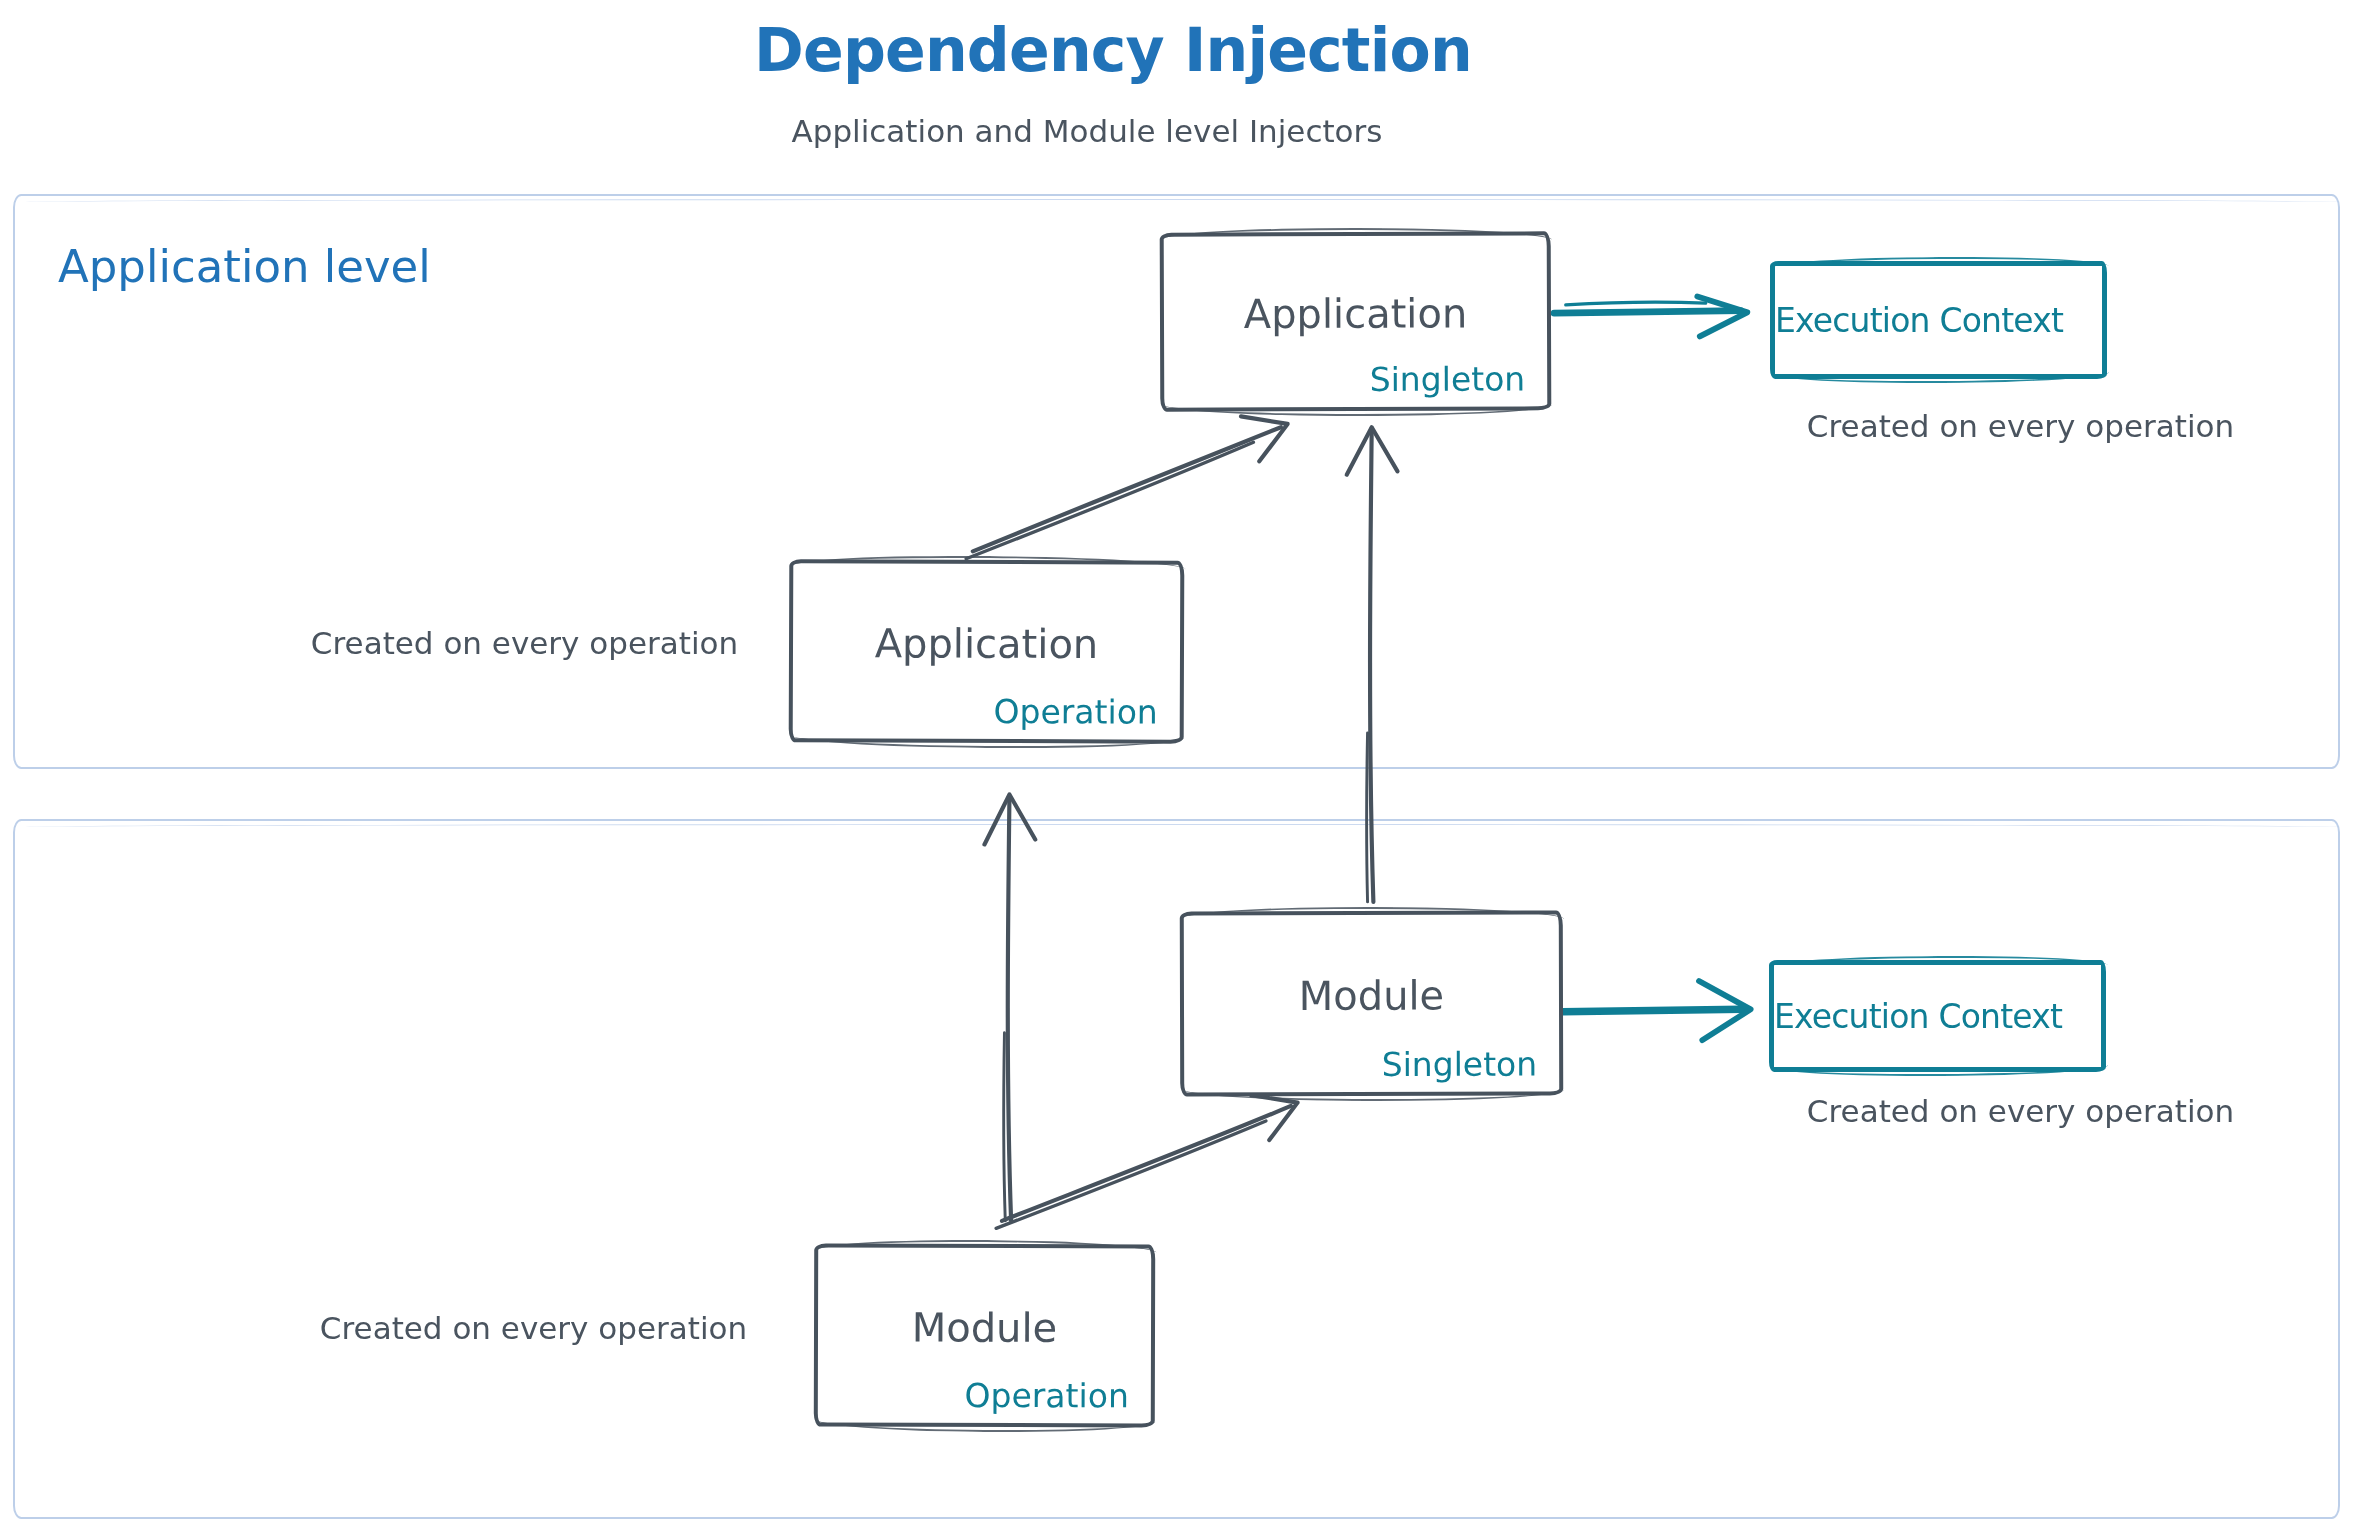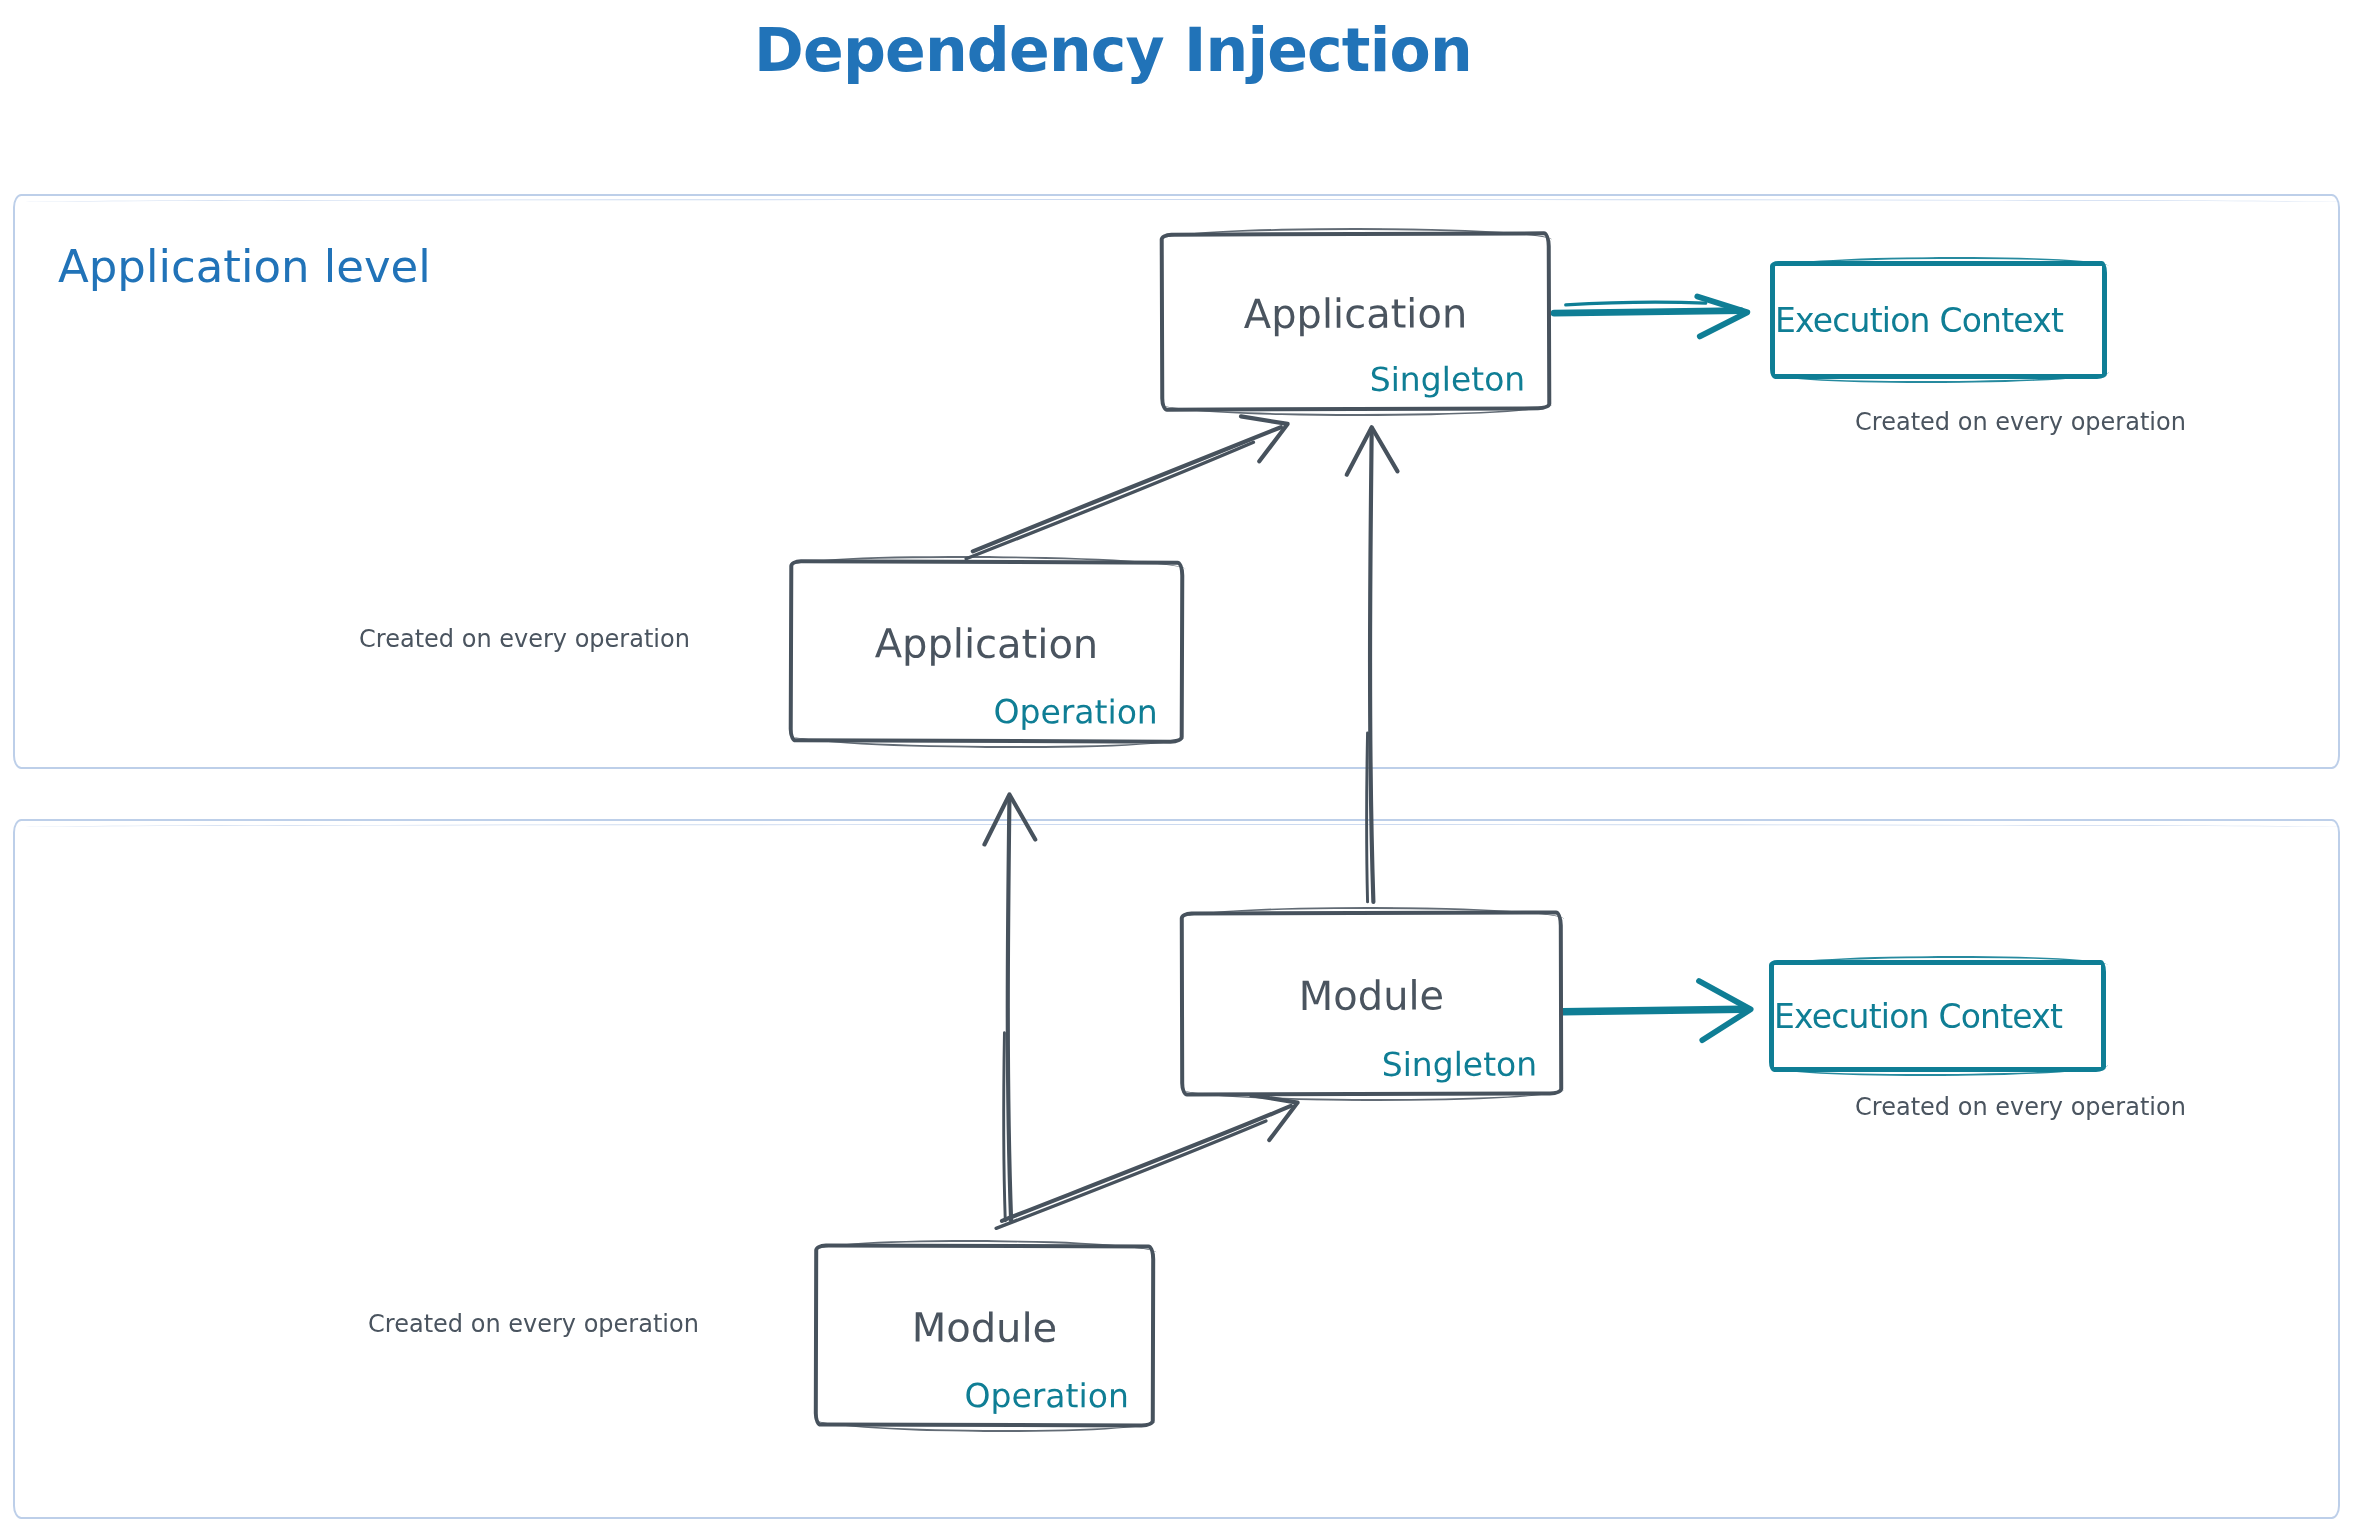--- a/index.html
+++ b/index.html
@@ -76,38 +76,39 @@
   }
   .box-exec-top{left:1770px;top:261px;width:327px;height:108px;}
   .box-exec-bottom{left:1769px;top:960px;width:327px;height:102px;}
   .execbox .exec-label{
     position:absolute;left:0;right:0;top:50%;transform:translateY(-50%);
     font-size:33px;letter-spacing:-0.8px;
     color:#0f7e95;white-space:nowrap;font-weight:500;
   }
   
   .note{
-    position:absolute;font-size:24px;color:#4a545f;white-space:nowrap;
+    position:absolute;font-size:31px;color:#4a545f;white-space:nowrap;
     text-align:center;width:483px;letter-spacing:0px;
   }
   .note-exec-top{left:1779px;top:408px;}
   .note-app-operation{left:283px;top:625px;}
   .note-exec-bottom{left:1779px;top:1093px;}
   .note-module-operation{left:292px;top:1310px;}
   
   #arrows{position:absolute;left:0;top:0;width:2377px;height:1534px;pointer-events:none;}
   .darkstroke{stroke:#47525d;fill:none;stroke-linecap:round;stroke-linejoin:round;}
   .tealstroke{stroke:#0f7e95;fill:none;stroke-linecap:round;stroke-linejoin:round;}
 </style>
 </head>
 <body>
 
 <div id="canvas">
 
   <div class="title">Dependency Injection</div>
+  <div class="subtitle">Application and Module level Injectors</div>
 
   <div class="section section-app"></div>
   <div class="section section-module"></div>
   <div class="section-label label-app">Application level</div>
 
   <svg id="arrows" viewBox="0 0 2854 1842" xmlns="http://www.w3.org/2000/svg">
 
     <g>
       <path class="darkstroke" stroke-width="5" d="M1168,662 C1290,612 1420,560 1538,513"></path>
       <path class="darkstroke" stroke-width="4" d="M1160,671 C1282,623 1395,578 1505,531"></path>

